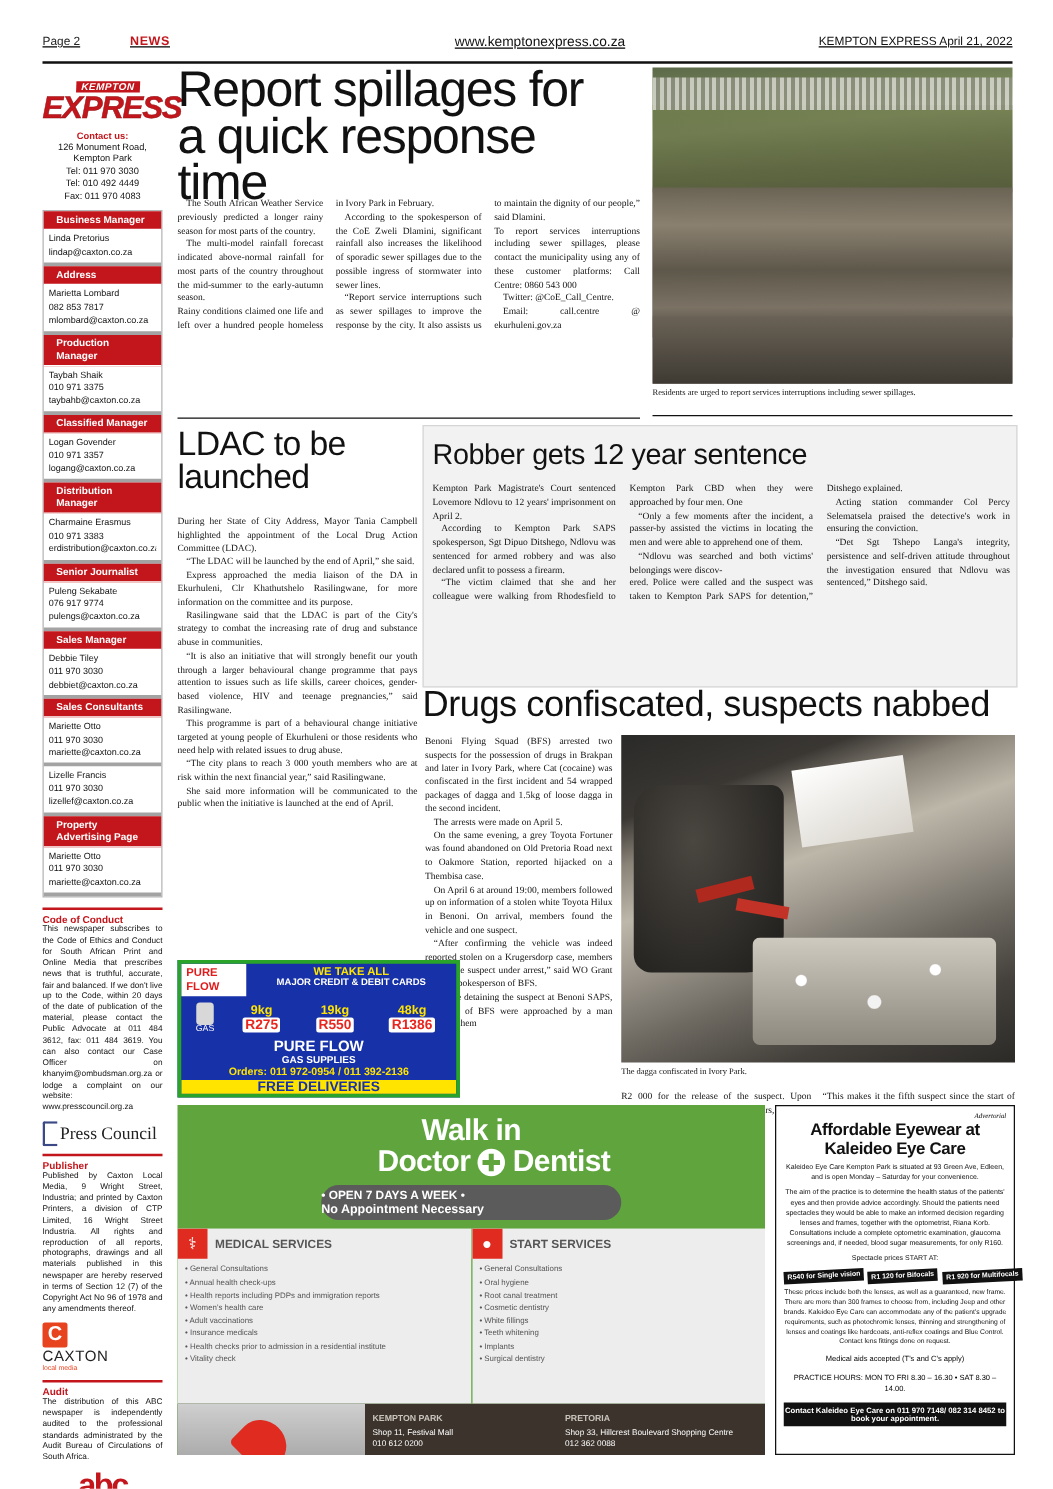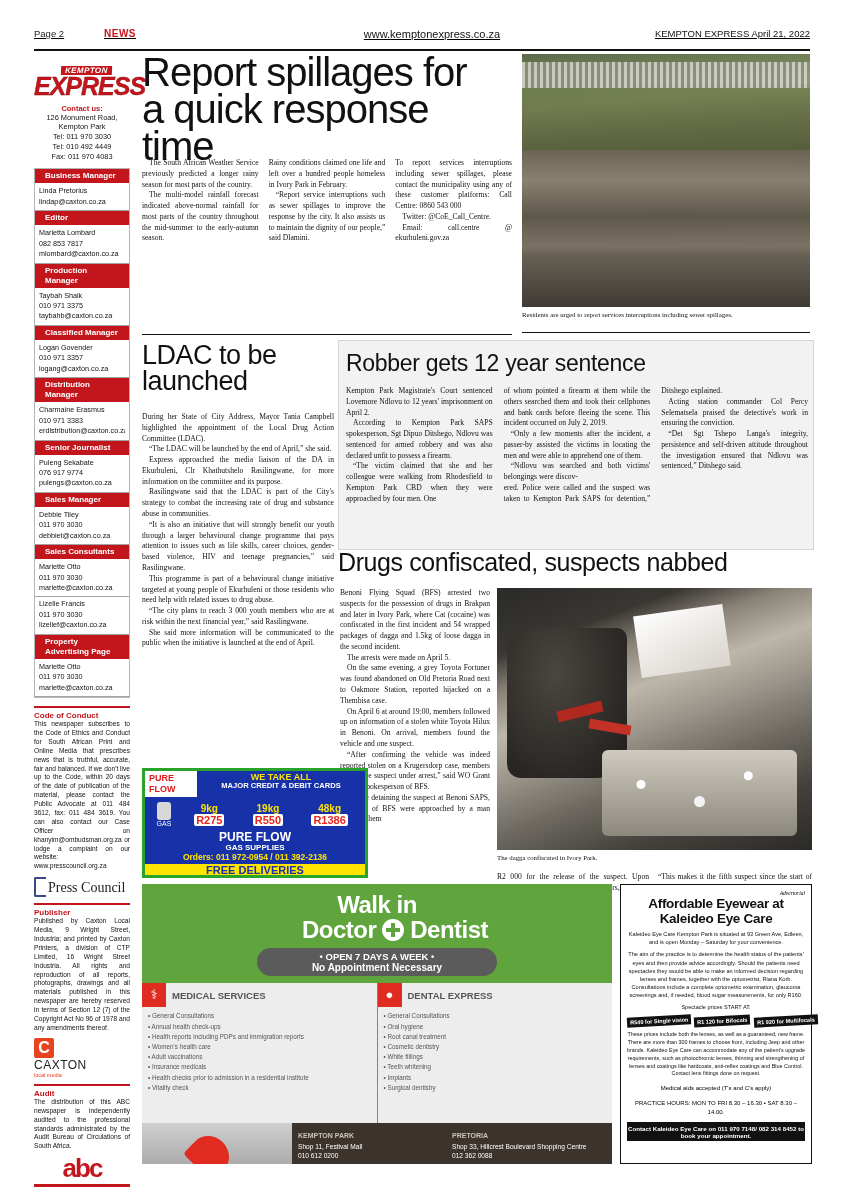--- a/index.html
+++ b/index.html
@@ -42,21 +42,21 @@
   .contact-head { color:#c3161c; font-weight:700; font-size:7.5px; font-family:"Liberation Sans",sans-serif; text-align:center; margin-top:3px;}
   .contact-line { font-size:7.4px; text-align:center; line-height:1.35; color:#111; font-family:"Liberation Sans",sans-serif;}
 
   .staff-table { margin-top:6px; border:1px solid #b5b5b5; }
   .staff-role {
     background:#c3161c; color:#fff; font-family:"Liberation Sans",sans-serif;
     font-weight:700; font-size:8px; padding:2px 10px; line-height:1.25;
     border-bottom:1px solid #fff;
   }
   .staff-info { padding:2px 4px 3px 4px; font-size:7.2px; line-height:1.45; color:#111;
-    font-family:"Liberation Sans",sans-serif; border-bottom:1px solid #a3a3a3; }
+    font-family:"Liberation Sans",sans-serif; border-bottom:3px solid #a3a3a3; }
   .staff-info div { white-space:nowrap; overflow:hidden; }
 
   .coc-wrap { margin-top:8px; border-top:2px solid #c3161c; padding-top:3px; }
   .coc-title { color:#c3161c; font-weight:700; font-size:8px; font-family:"Liberation Sans",sans-serif; }
   .coc-body { font-size:6.6px; line-height:1.35; color:#111; font-family:"Liberation Sans",sans-serif; text-align:justify;}
   .press-council { margin-top:6px; display:flex; align-items:center; gap:2px; }
   .pc-mark { width:12px; height:20px; border:2px solid #3b4a86; border-right:none; border-radius:2px 0 0 2px;}
   .pc-text { font-family:"Liberation Serif",serif; font-size:14px; color:#222; line-height:.95;}
 
   .pub-wrap { margin-top:6px; border-top:2px solid #c3161c; padding-top:3px; }
@@ -122,21 +122,21 @@
   }
   .headline3 {
     position:absolute; left:346px; top:350px; width:470px;
     font-family:"Liberation Sans",sans-serif; font-size:23px; color:#111; letter-spacing:-.3px;
   }
   .robber-cols { position:absolute; left:346px; top:386px; width:462px; height:158px;
     column-count:3; column-gap:11px; }
 
   .headline4 {
     position:absolute; left:338px; top:548px; width:478px;
-    font-family:"Liberation Sans",sans-serif; font-size:25px; color:#111; letter-spacing:-.4px;
+    font-family:"Liberation Sans",sans-serif; font-size:29px; color:#111; letter-spacing:-.4px;
   }
   .drug-col1 { position:absolute; left:340px; top:588px; width:150px; height:270px; }
   .photo2 {
     position:absolute; left:497px; top:588px; width:315px; height:262px;
     background: linear-gradient(160deg,#2a2a28 0%,#3a3733 18%,#8a8378 28%,#bdb7aa 40%,#9a948a 52%,#6e6a62 66%,#44413c 82%,#2c2a27 100%);
     overflow:hidden;
   }
   .photo2 .bag { position:absolute; left:10px; top:40px; width:120px; height:150px;
     background:radial-gradient(ellipse at 40% 30%,#4a4640,#1d1c1a); border-radius:22px 10px 30px 14px;}
   .photo2 .pack { position:absolute; left:140px; top:22px; width:90px; height:62px;
@@ -182,21 +182,21 @@
   
   .ad-walkin { position:absolute; left:142px; top:884px; width:470px; height:280px; background:#5fa43c; overflow:hidden;}
   .wi-title { text-align:center; color:#fff; font-family:"Liberation Sans",sans-serif; font-weight:700;
     font-size:24px; line-height:1.05; padding-top:8px; letter-spacing:-.5px; }
   .wi-title .r2 { display:flex; justify-content:center; align-items:center; gap:6px;padding-left:36px; }
   .wi-cross { width:22px;height:22px;background:#fff;position:relative;border-radius:50%;}
   .wi-cross:before,.wi-cross:after{content:"";position:absolute;background:#5fa43c;}
   .wi-cross:before{left:9px;top:4px;width:4px;height:14px;}
   .wi-cross:after{left:4px;top:9px;width:14px;height:4px;}
   .wi-pill { margin:6px auto 0; width:240px; background:#5b5b5b; color:#fff; border-radius:14px;
-    text-align:center; font-family:"Liberation Sans",sans-serif; font-size:9.5px; font-weight:700; padding:3px 0;}
+    font-family:"Liberation Sans",sans-serif; font-size:9.5px; font-weight:700; padding:3px 0;}
   .wi-pill .l2 { font-size:10px; }
   .wi-svcband { margin-top:7px; background:#ededed; display:flex; height:140px; }
   .wi-col { flex:1; padding:0; position:relative; }
   .wi-colhead { display:flex; align-items:center; gap:6px; height:24px; background:#ededed; }
   .wi-icon { width:24px;height:24px;background:#e02b20; color:#fff; font-size:13px; text-align:center; line-height:24px;}
   .wi-colhead span { font-family:"Liberation Sans",sans-serif; font-weight:700; font-size:9.5px; color:#555; }
   .wi-list { font-family:"Liberation Sans",sans-serif; font-size:6.3px; color:#555; line-height:1.62; padding:4px 6px; }
   .wi-divider { width:1px; background:#5fa43c; }
   .wi-foot { background:#3b332c; height:62px; display:flex; color:#fff; }
   .wi-heart { width:150px; position:relative; background:linear-gradient(180deg,#cfcfcf,#9a9a9a);}
@@ -247,21 +247,21 @@
     <div class="contact-line">Tel: 011 970 3030</div>
     <div class="contact-line">Tel: 010 492 4449</div>
     <div class="contact-line">Fax: 011 970 4083</div>
 
     <div class="staff-table" id="staff-table">
         <div class="staff-role">Business Manager</div>
         <div class="staff-info">
           <div>Linda Pretorius</div>
           <div>lindap@caxton.co.za</div>
         </div>
-        <div class="staff-role">Editor</div>
+        <div class="staff-role">Address</div>
         <div class="staff-info">
           <div>Marietta Lombard</div>
           <div>082 853 7817</div>
           <div>mlombard@caxton.co.za</div>
         </div>
         <div class="staff-role">Production Manager</div>
         <div class="staff-info">
           <div>Taybah Shaik</div>
           <div>010 971 3375</div>
           <div>taybahb@caxton.co.za</div>
@@ -337,20 +337,21 @@
   </div>
 
   <div class="headline1">Report spillages for a quick response time</div>
   <div class="lead-cols bodytext">
     <div id="main-c1">
         <p class="">The South African Weather Service previously predicted a longer rainy season for most parts of the country.</p>
         <p class="">The multi-model rainfall forecast indicated above-normal rainfall for most parts of the country throughout the mid-summer to the early-autumn season.</p>
       </div>
       <div id="main-c2">
         <p class="first">Rainy conditions claimed one life and left over a hundred people homeless in Ivory Park in February.</p>
+        <p class="">According to the spokesperson of the CoE Zweli Dlamini, significant rainfall also increases the likelihood of sporadic sewer spillages due to the possible ingress of stormwater into sewer lines.</p>
         <p class="">“Report service interruptions such as sewer spillages to improve the response by the city. It also assists us to maintain the dignity of our people,” said Dlamini.</p>
       </div>
       <div id="main-c3">
         <p class="first">To report services interruptions including sewer spillages, please contact the municipality using any of these customer platforms: Call Centre: 0860 543 000</p>
         <p class="">Twitter: @CoE_Call_Centre.</p>
         <p class="">Email: call.centre @ ekurhuleni.gov.za</p>
       </div>
   </div>
 
   <div class="photo1">
@@ -378,21 +379,20 @@
 
   <div class="panel-robber"></div>
   <div class="headline3">Robber gets 12 year sentence</div>
   <div class="robber-cols bodytext">
     <div id="rob-c1">
         <p class="first">Kempton Park Magistrate's Court sentenced Lovemore Ndlovu to 12 years' imprisonment on April 2.</p>
         <p class="">According to Kempton Park SAPS spokesperson, Sgt Dipuo Ditshego, Ndlovu was sentenced for armed robbery and was also declared unfit to possess a firearm.</p>
         <p class="">“The victim claimed that she and her colleague were walking from Rhodesfield to Kempton Park CBD when they were approached by four men. One</p>
       </div>
       <div id="rob-c2">
-        <p class="first">of whom pointed a firearm at them while the others searched them and took their cellphones and bank cards before fleeing the scene. This incident occurred on July 2, 2019.</p>
         <p class="">“Only a few moments after the incident, a passer-by assisted the victims in locating the men and were able to apprehend one of them.</p>
         <p class="">“Ndlovu was searched and both victims' belongings were discov-</p>
       </div>
       <div id="rob-c3">
         <p class="first">ered. Police were called and the suspect was taken to Kempton Park SAPS for detention,” Ditshego explained.</p>
         <p class="">Acting station commander Col Percy Selematsela praised the detective's work in ensuring the conviction.</p>
         <p class="">“Det Sgt Tshepo Langa's integrity, persistence and self-driven attitude throughout the investigation ensured that Ndlovu was sentenced,” Ditshego said.</p>
       </div>
   </div>
 
@@ -486,21 +486,21 @@
             <div>• Adult vaccinations</div>
             <div>• Insurance medicals</div>
             <div>• Health checks prior to admission in a residential institute</div>
             <div>• Vitality check</div>
           </div>
       </div>
       <div class="wi-divider"></div>
       <div class="wi-col">
         <div class="wi-colhead">
           <div class="wi-icon">●</div>
-          <span>DENTAL EXPRESS</span>
+          <span>START SERVICES</span>
         </div>
         <div class="wi-list" id="wi-den">
             <div>• General Consultations</div>
             <div>• Oral hygiene</div>
             <div>• Root canal treatment</div>
             <div>• Cosmetic dentistry</div>
             <div>• White fillings</div>
             <div>• Teeth whitening</div>
             <div>• Implants</div>
             <div>• Surgical dentistry</div>

